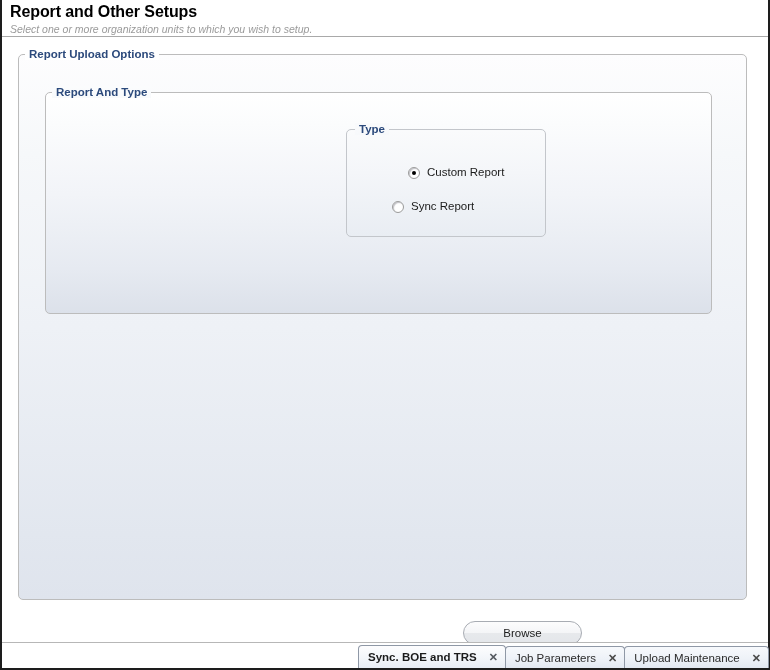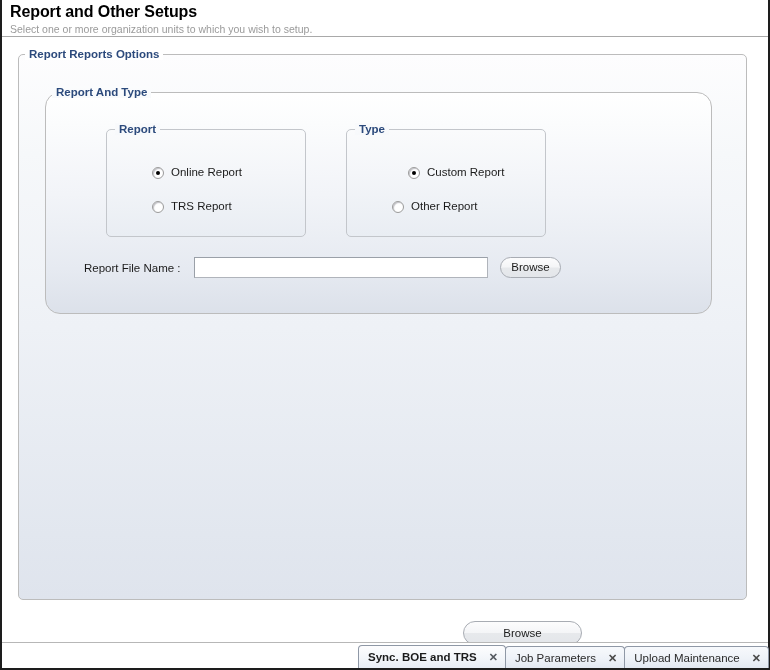--- a/index.html
+++ b/index.html
@@ -41,20 +41,21 @@
     font-weight: bold;
     color: #000000;
     letter-spacing: -0.1px;
     line-height: 19px;
   }
   .page-subtitle {
     font-size: 10.5px;
     color: #9a9a9a;
     line-height: 14px;
     margin-top: 1px;
+    font-style: italic;
   }
 
   
   .content {
     position: absolute;
     left: 0; top: 38px;
     width: 766px;
     height: 604px;
     background: #ffffff;
   }
@@ -89,21 +90,21 @@
 
   
   .fieldset-inner {
     position: absolute;
     left: 26px;
     top: 37px;
     width: 667px;
     height: 222px;
     box-sizing: border-box;
     border: 1px solid #bcbcbc;
-    border-radius: 15px;
+    border-radius: 5px;
     background: linear-gradient(to bottom, #ffffff 0%, #fbfcfd 14%, #f2f4f8 46%, #e6eaf1 80%, #dce1ea 100%);
   }
   .legend-inner {
     left: 6px;
     top: -7px;
     background: linear-gradient(to bottom, #fbfcfd 0%, #f8fafc 100%);
   }
 
   
   .groupbox {
@@ -286,58 +287,40 @@
 <div class="window">
 
   <div class="header">
     <div class="page-title">Report and Other Setups</div>
     <div class="page-subtitle">Select one or more organization units to which you wish to setup.</div>
   </div>
 
   <div class="content">
 
     <div class="fieldset-outer">
-      <div class="legend legend-outer">Report Reports Options</div>
+      <div class="legend legend-outer">Report Upload Options</div>
 
       <div class="fieldset-inner">
         <div class="legend legend-inner">Report And Type</div>
 
-        <div class="groupbox group-report">
-          <div class="legend legend-group">Report</div>
-
-          <div class="radio-row radio-report-1">
-            <span class="radio-mark checked"></span>
-            <span class="radio-label">Online Report</span>
-          </div>
-
-          <div class="radio-row radio-report-2">
-            <span class="radio-mark"></span>
-            <span class="radio-label">TRS Report</span>
-          </div>
-        </div>
 
         <div class="groupbox group-type">
           <div class="legend legend-group">Type</div>
 
           <div class="radio-row radio-type-1">
             <span class="radio-mark checked"></span>
             <span class="radio-label">Custom Report</span>
           </div>
 
           <div class="radio-row radio-type-2">
             <span class="radio-mark"></span>
-            <span class="radio-label">Other Report</span>
+            <span class="radio-label">Sync Report</span>
           </div>
         </div>
 
-        <div class="file-row">
-          <div class="file-label">Report File Name :</div>
-          <input class="file-input" type="text" value="" style="">
-          <button class="btn-pill btn-browse">Browse</button>
-        </div>
 
       </div>
 
       <button class="btn-pill btn-upload">Browse</button>
 
     </div>
   </div>
 
   <div class="tabbar">
     <div class="tab active">

